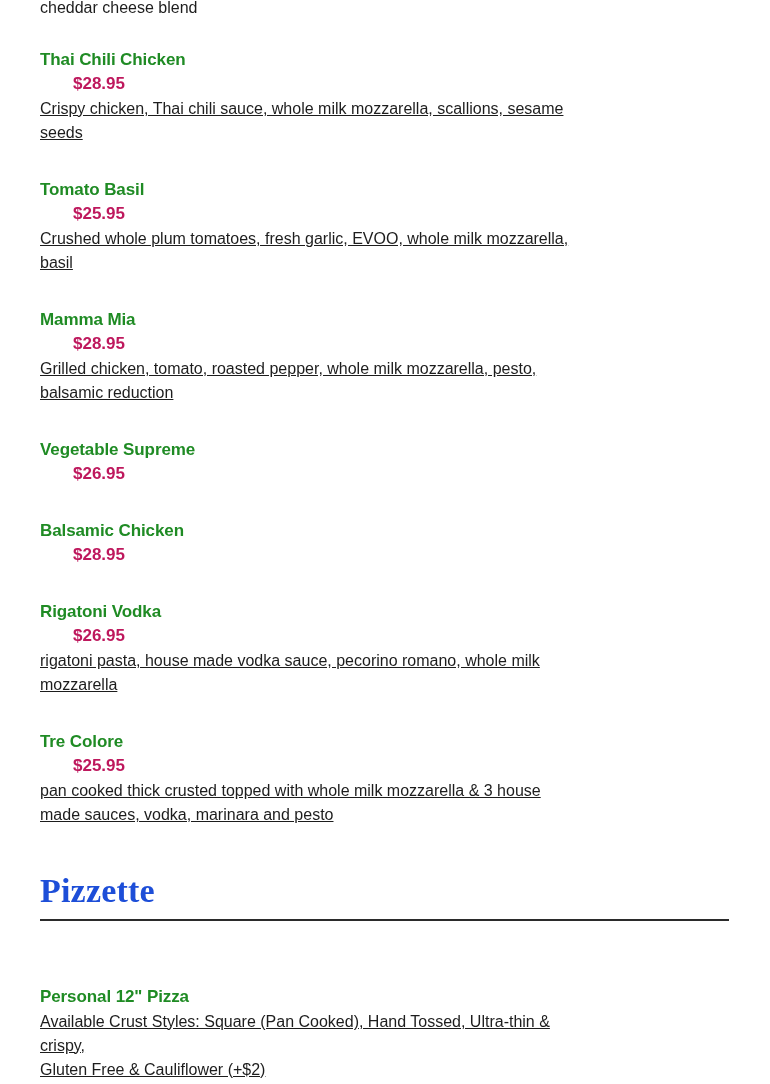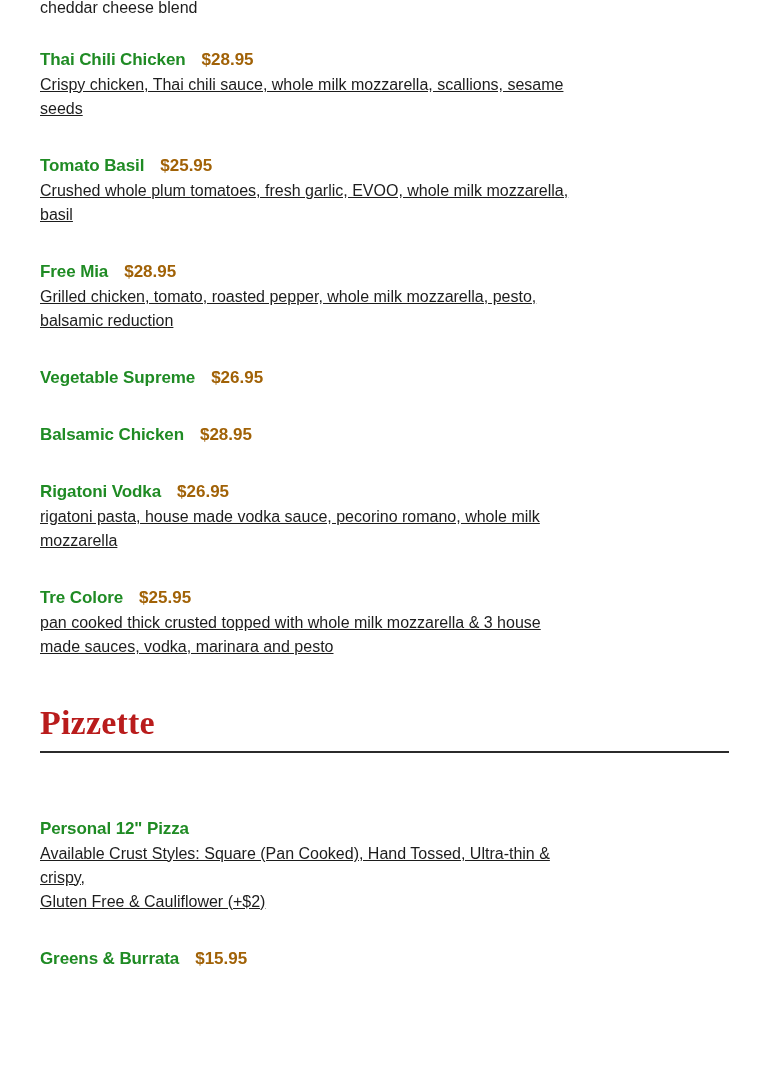--- a/index.html
+++ b/index.html
@@ -16,54 +16,55 @@
     font-size: 16px;
     line-height: 24px;
     color: #1d1d1d;
     margin-top: -4px;
     margin-bottom: 28px;
     white-space: pre-line;
   }
   .menu-item { margin-bottom: 33px; }
   .item-row {
     display: flex;
-    justify-content: flex-start;
+    justify-content: space-between;
     align-items: flex-start;
+    flex-direction: column;
   }
   .item-name {
     font-size: 17px;
     font-weight: 700;
     line-height: 24px;
     color: #1f8b24;
     letter-spacing: -0.1px;
   }
   .item-price {
     font-size: 17px;
     font-weight: 700;
     line-height: 24px;
-    color: #a16207;
+    color: #be185d;
     white-space: nowrap;
-    margin-left: 16px;
+    margin-left: 33px;
   }
   .item-desc {
     font-size: 16px;
     line-height: 24px;
     color: #1d1d1d;
     max-width: 585px;
     margin-top: 1px;
     white-space: pre-line;
     text-decoration: underline;
   }
   .section-header { margin-top: 44px; }
   .section-title {
     font-family: "Liberation Serif", serif;
     font-size: 34px;
     font-weight: 700;
     line-height: 40px;
-    color: #b91c1c;
+    color: #1d4ed8;
     letter-spacing: 0.2px;
   }
   .section-divider {
     height: 1.5px;
     background: #2b2b2b;
     margin-top: 8px;
     margin-bottom: 64px;
   }
 </style>
 </head>
@@ -86,21 +87,21 @@
     <div class="item-row">
       <h3 class="item-name">Tomato Basil</h3>
       <span class="item-price">$25.95</span>
     </div>
     <p class="item-desc">Crushed whole plum tomatoes, fresh garlic, EVOO, whole milk mozzarella,
 basil</p>
   </div>
 
   <div class="menu-item">
     <div class="item-row">
-      <h3 class="item-name">Free Mia</h3>
+      <h3 class="item-name">Mamma Mia</h3>
       <span class="item-price">$28.95</span>
     </div>
     <p class="item-desc">Grilled chicken, tomato, roasted pepper, whole milk mozzarella, pesto,
 balsamic reduction</p>
   </div>
 
   <div class="menu-item">
     <div class="item-row">
       <h3 class="item-name">Vegetable Supreme</h3>
       <span class="item-price">$26.95</span>

